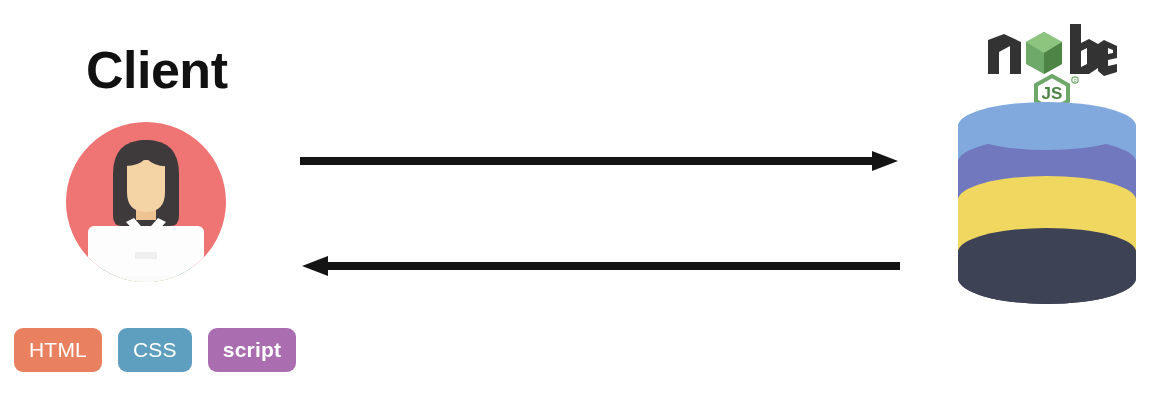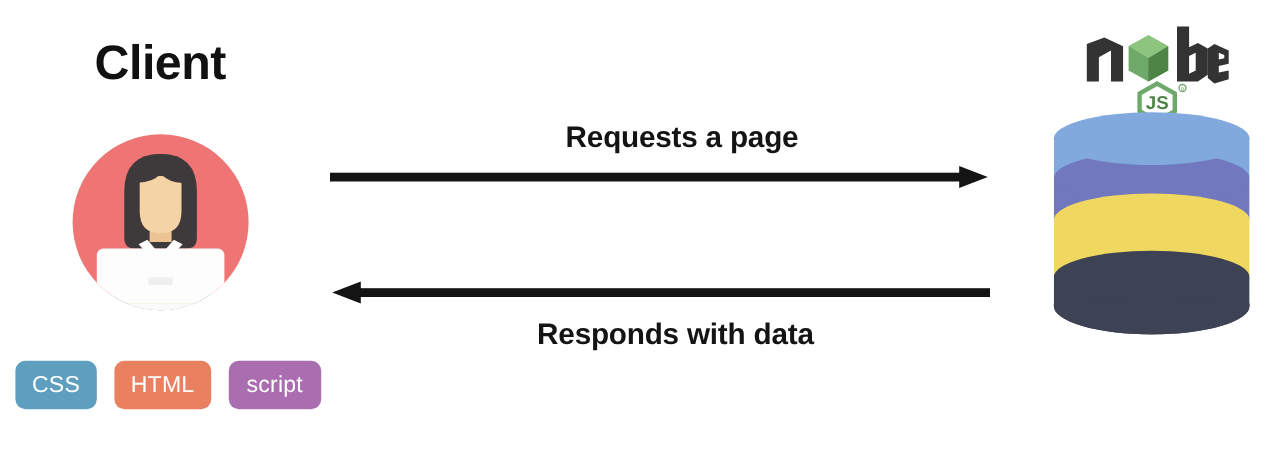--- a/index.html
+++ b/index.html
@@ -22,22 +22,22 @@
   
   .node-title {
     position: absolute;
     font-weight: bold;
     color: #111111;
     letter-spacing: -0.5px;
     white-space: nowrap;
   }
   #client-title {
     left: 86px;
-    top: 28px;
-    font-size: 44px;
+    top: 40px;
+    font-size: 52px;
     line-height: 60px;
   }
   #server-title {
     left: 972px;
     top: 318px;
     font-size: 50px;
     line-height: 58px;
   }
 
   
@@ -66,21 +66,21 @@
     justify-content: center;
     color: #ffffff;
     font-size: 21px;
     font-weight: 400;
     padding: 0 15px;
     box-sizing: border-box;
     letter-spacing: 0.2px;
   }
   .badge.b-html { min-width: 79px; }
   .badge.b-css  { min-width: 70px; }
-  .badge.b-script { min-width: 84px; }
+  .badge.b-script { min-width: 84px; font-weight: bold; }
 
   
   .arrow-group { position: absolute; }
   #arrow-request  { left: 300px; top: 110px;  width: 600px; height: 62px; }
   #arrow-response { left: 296px; top: 255px;  width: 604px; height: 70px; }
 
   .arrow-label {
     position: absolute;
     width: 100%;
     text-align: center;
@@ -151,45 +151,43 @@
         <rect x="79" y="138" width="22" height="7" rx="1" fill="#EFEFEF"></rect>
 
         <rect x="26" y="168" width="128" height="9" rx="3" fill="#BFC3C6"></rect>
         <rect x="34" y="162" width="112" height="7" fill="#E8D9A8"></rect>
         <rect x="60" y="162" width="60" height="7" fill="#FAFAFA"></rect>
       </g>
     </svg>
   </div>
 
   <div id="badge-row">
+    <div class="badge b-html" style="background:#E98060">
+      <span>HTML</span>
+    </div>
     <div class="badge b-css" style="background:#5E9EBE">
       <span>CSS</span>
-    </div>
-    <div class="badge b-html" style="background:#E98060">
-      <span>HTML</span>
     </div>
     <div class="badge b-script" style="background:#A96DB0">
       <span>script</span>
     </div>
   </div>
 
   <div class="arrow-group" id="arrow-request">
-    <div class="arrow-label">Requests a page</div>
     <svg class="arrow-svg" width="600" height="22" viewBox="0 0 600 22">
       <rect x="0" y="7" width="580" height="8" fill="#141414"></rect>
       <path d="M572 1 L598 11 L572 21 Z" fill="#141414"></path>
     </svg>
   </div>
 
   <div class="arrow-group" id="arrow-response">
     <svg class="arrow-svg" width="604" height="22" viewBox="0 0 604 22">
       <rect x="24" y="7" width="580" height="8" fill="#141414"></rect>
       <path d="M32 1 L6 11 L32 21 Z" fill="#141414"></path>
     </svg>
-    <div class="arrow-label">Responds with data</div>
   </div>
 
   <div id="node-logo">
     <svg width="132" height="82" viewBox="0 0 132 82">
 
       <path d="M2 18 L2 52 L13 52 L13 30 L24 24 L24 52 L35 52 L35 20 L18 12 Z" fill="#333333"></path>
 
       <g>
         <path d="M58 10 L76 20 L76 42 L58 52 L40 42 L40 20 Z" fill="#6FA96A"></path>
         <path d="M58 10 L76 20 L58 31 L40 20 Z" fill="#8DC57F"></path>

